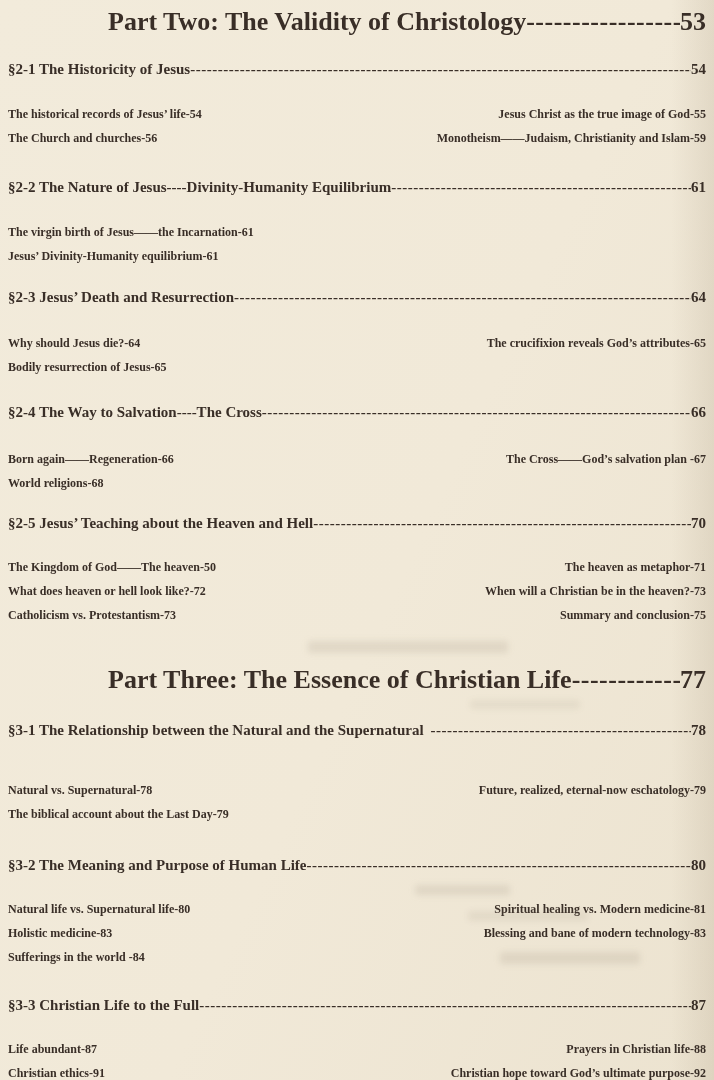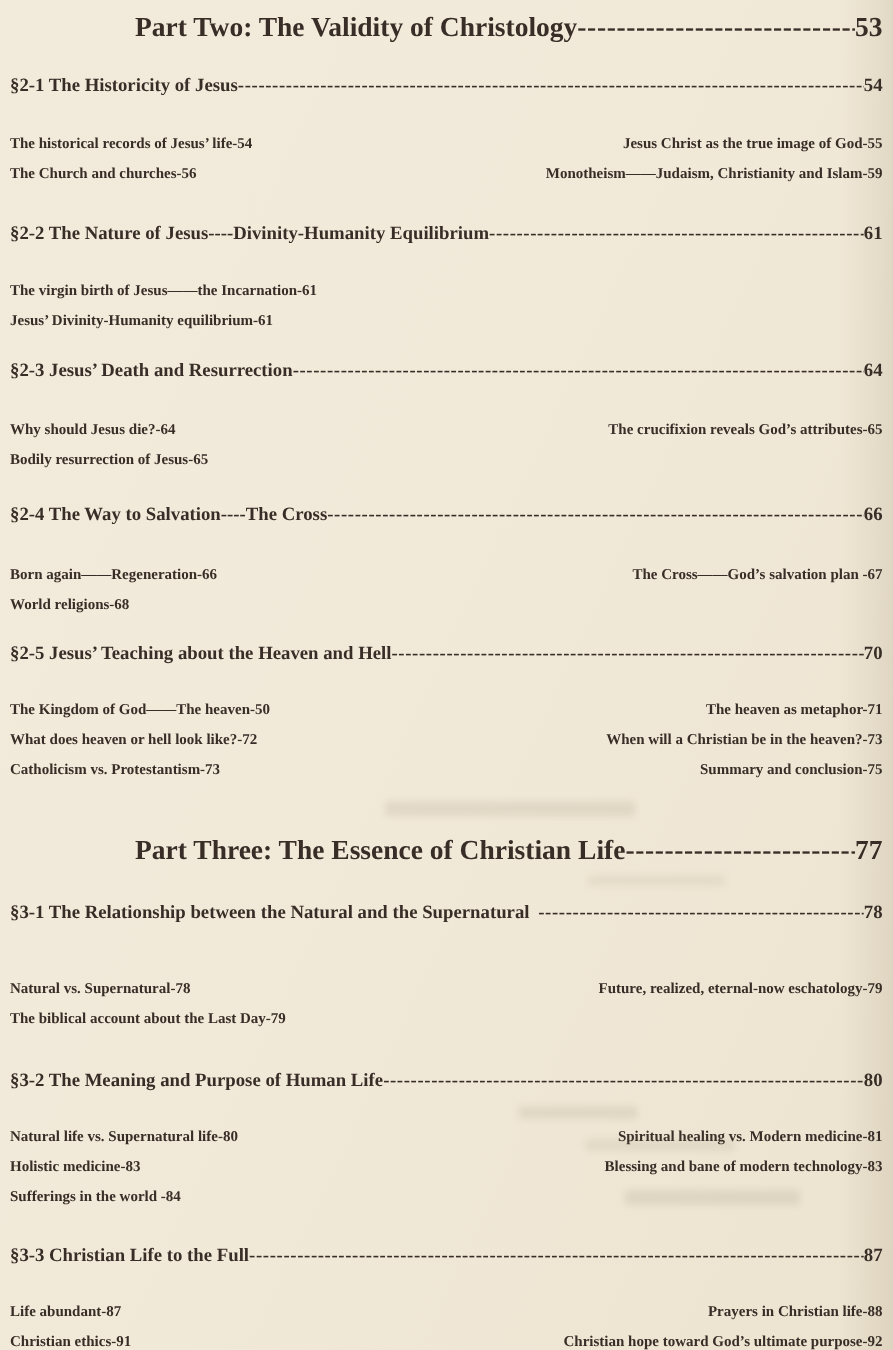--- a/index.html
+++ b/index.html
@@ -22,21 +22,21 @@
     color: #392e27;
   }
   .heading {
     display: flex;
     align-items: baseline;
     line-height: 26px;
     font-size: 15px;
     white-space: nowrap;
   }
   .part-heading {
-    font-size: 22px;
+    font-size: 26px;
     padding-left: 100px;
   }
   .heading .title { flex: 0 0 auto; }
   .heading .leader {
     flex: 1 1 auto;
     overflow: hidden;
     white-space: nowrap;
     letter-spacing: 0.5px;
   }
   .leader-gap { margin-left: 7px; }

